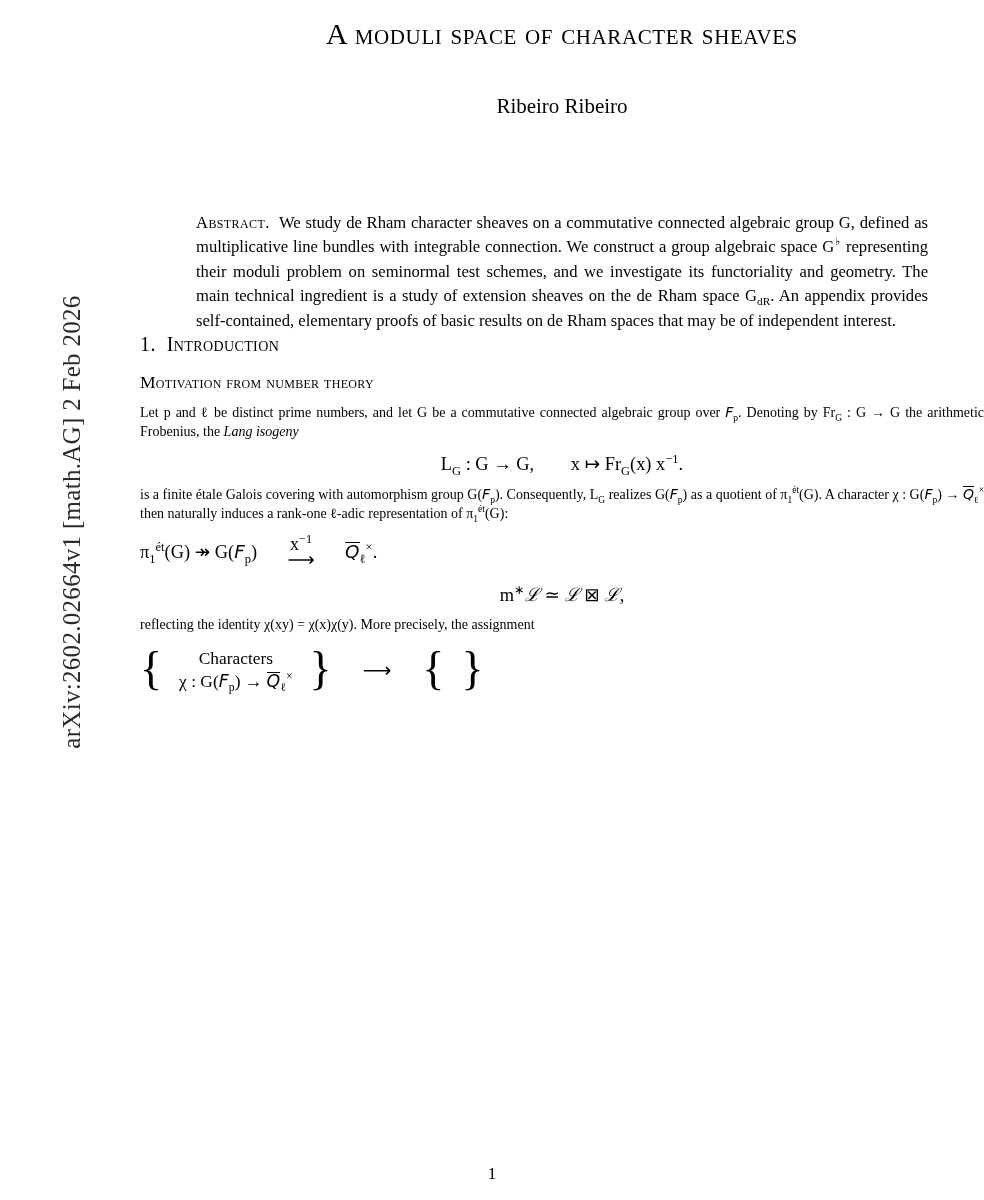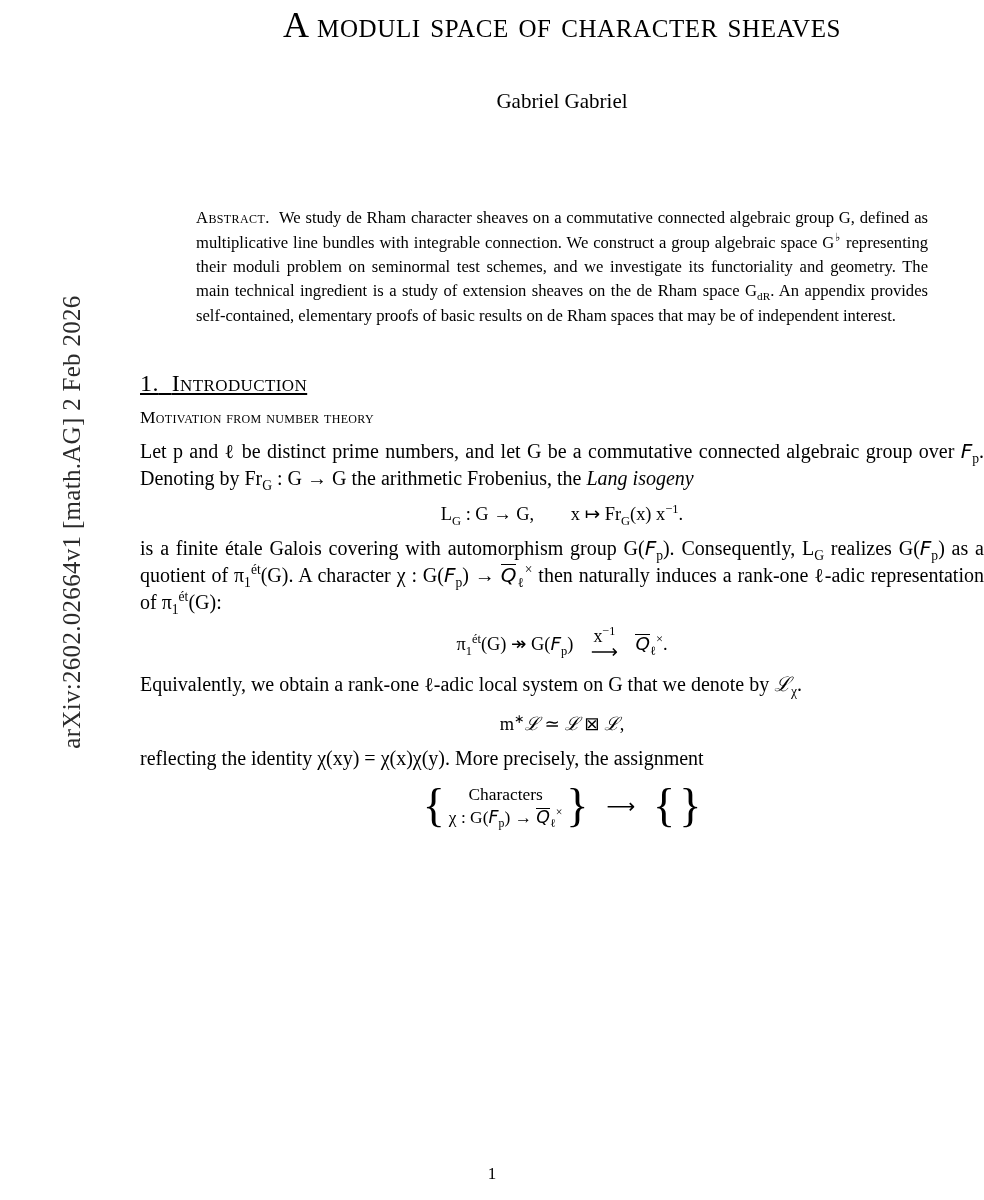--- a/index.html
+++ b/index.html
@@ -34,23 +34,23 @@
     color: #2b2b2b;
     white-space: nowrap;
   }
   .content {
     position: absolute;
     left: 140px;
     top: 0;
     width: 844px;
   }
   .title {
-    margin-top: 4px;
-    text-align: center;
-    font-size: 36px;
+    margin-top: 16px;
+    text-align: center;
+    font-size: 30px;
     font-variant: small-caps;
     letter-spacing: 0.6px;
     line-height: 1.2;
   }
   .author {
     margin-top: 42px;
     text-align: center;
     font-size: 21px;
   }
   .abstract {
@@ -59,35 +59,33 @@
     margin-right: 56px;
     font-size: 16.6px;
     line-height: 1.47;
     text-align: justify;
   }
   .abstract .head {
     font-variant: small-caps;
     letter-spacing: 0.4px;
   }
   .section-head {
-    margin-top: 42px;
-    font-size: 24px;
+    font-size: 20px;
     font-variant: small-caps;
     letter-spacing: 0.4px;
-    text-decoration: underline;
   }
   .subsection-head {
-    margin-top: 10px;
+    margin-top: 16px;
     font-size: 17.5px;
     font-variant: small-caps;
     letter-spacing: 0.3px;
   }
   p.body {
     margin: 10px 0 0 0;
-    font-size: 20px;
+    font-size: 14px;
     line-height: 1.33;
     text-align: justify;
   }
   p.body.indent {
     text-indent: 24px;
   }
   .display {
     margin: 12px 0 6px 0;
     text-align: center;
     font-size: 18.4px;
@@ -150,36 +148,35 @@
     position: absolute;
     left: 0;
     right: 0;
     bottom: 16px;
     text-align: center;
     font-size: 17px;
   }
   .eqrow {
     display: flex;
     align-items: center;
-    justify-content: center;
-    gap: 4px;
+    gap: 17px;
   }
 </style>
 </head>
 <body>
 
 <div class="page">
 
   <div class="arxiv-stamp">arXiv:2602.02664v1  [math.AG]  2 Feb 2026</div>
 
   <div class="content">
 
     <div class="title">A moduli space of character sheaves</div>
 
-    <div class="author">Gabriel Gabriel</div>
+    <div class="author">Ribeiro Ribeiro</div>
 
     <div class="abstract">
       <span class="head">Abstract.</span><span>&nbsp; We study de Rham character sheaves on a commutative connected algebraic group G, defined as multiplicative line bundles with integrable connection. We construct a group algebraic space G<sup>♭</sup> representing their moduli problem on seminormal test schemes, and we investigate its functoriality and geometry. The main technical ingredient is a study of extension sheaves on the de Rham space G<sub>dR</sub>. An appendix provides self-contained, elementary proofs of basic results on de Rham spaces that may be of independent interest.</span>
     </div>
 
     <div class="section-head">
       <span>1.</span>
       &nbsp;<span>Introduction</span>
     </div>
 
@@ -204,23 +201,20 @@
       <span class="eqrow">
         <span>π<sub>1</sub><sup>ét</sup>(G) ↠ G(<span class="bb">F</span><sub>p</sub>)</span>
         <span class="longarrow">
           <span class="lab">x<sup>−1</sup></span>
           <span class="ar">⟶</span>
         </span>
         <span><span class="overline-q"><span class="bb">Q</span></span><sub>ℓ</sub><sup>×</sup>.</span>
       </span>
     </div>
 
-    <p class="body">
-      Equivalently, we obtain a rank-one ℓ-adic local system on G that we denote by <span class="scr">ℒ</span><sub>χ</sub>.
-    </p>
 
 
     <div class="display">
       m<sup>∗</sup><span class="scr">ℒ</span> ≃ <span class="scr">ℒ</span> ⊠ <span class="scr">ℒ</span>,
     </div>
 
     <p class="body">
       reflecting the identity χ(xy) = χ(x)χ(y). More precisely, the assignment
     </p>
 

